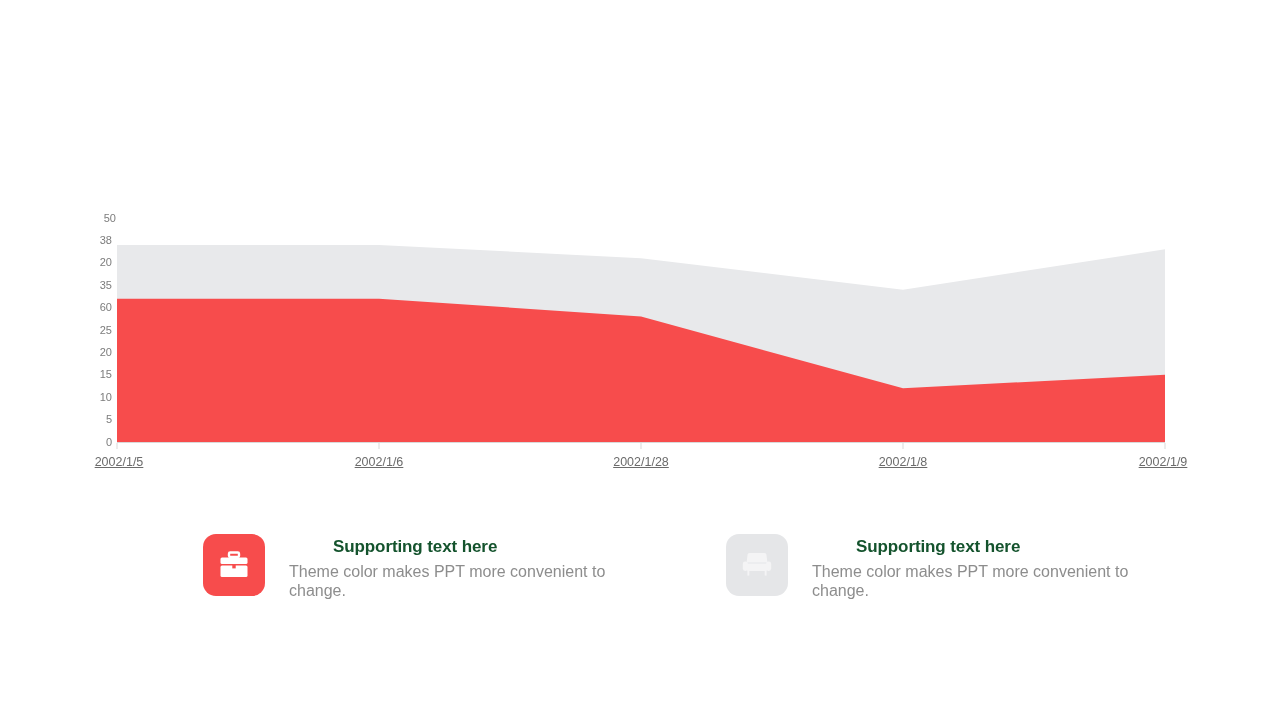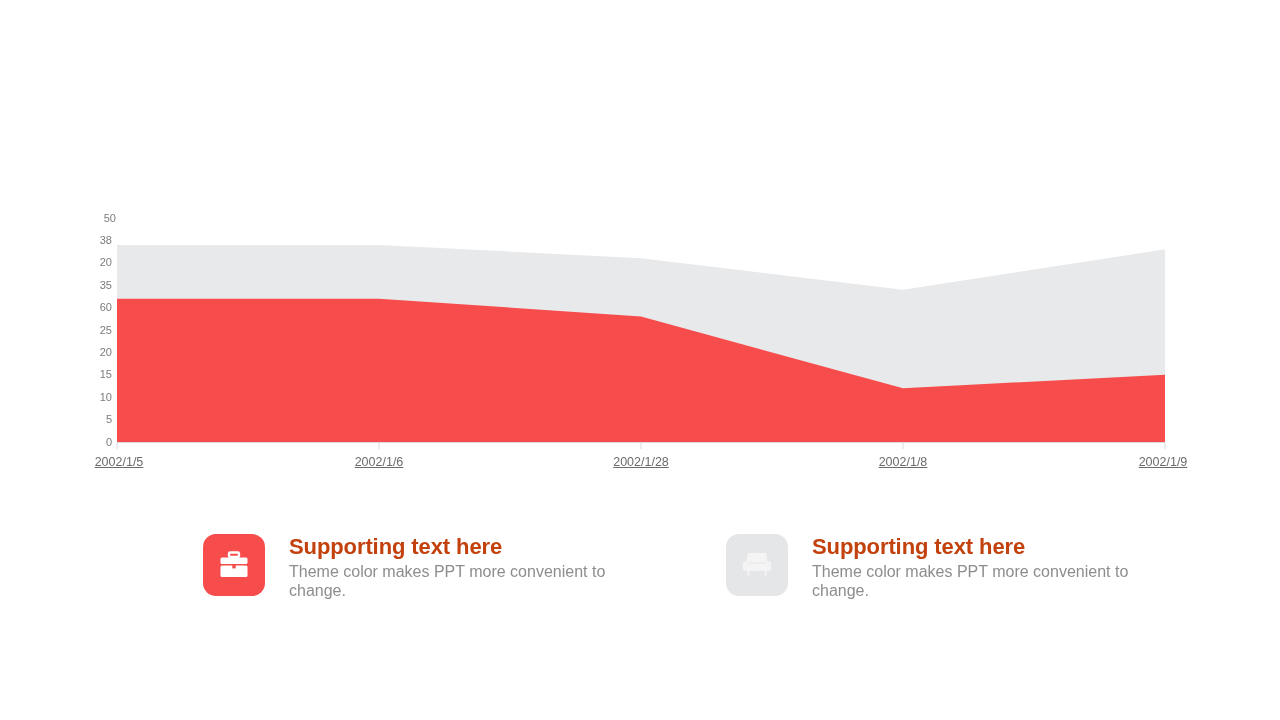--- a/index.html
+++ b/index.html
@@ -91,25 +91,26 @@
     align-items: center;
     justify-content: center;
   }
   .support-text {
     position: absolute;
     left: 86px;
     top: 2px;
     width: 330px;
   }
   .support-heading {
-    font-size: 22px;
+    font-size: 17px;
     font-weight: bold;
-    color: #c2410c;
+    color: #14532d;
     line-height: 21px;
     letter-spacing: -0.1px;
+    margin-left: 44px;
   }
   .support-body {
     margin-top: 6px;
     font-size: 16px;
     color: #8d8d8d;
     line-height: 18.5px;
   }
 </style>
 </head>
 <body>

